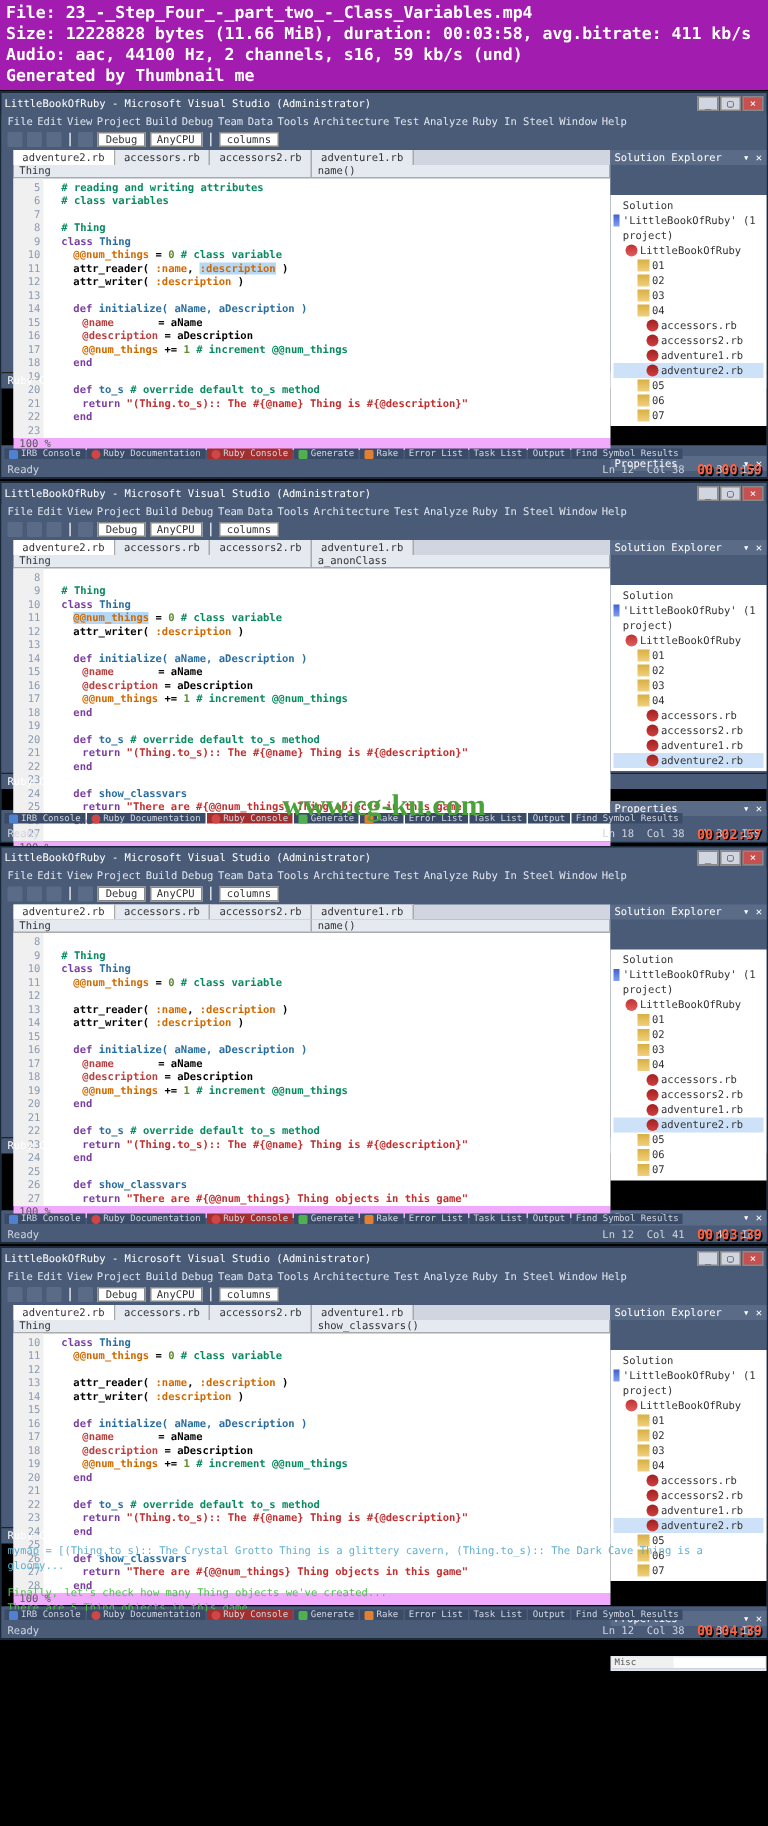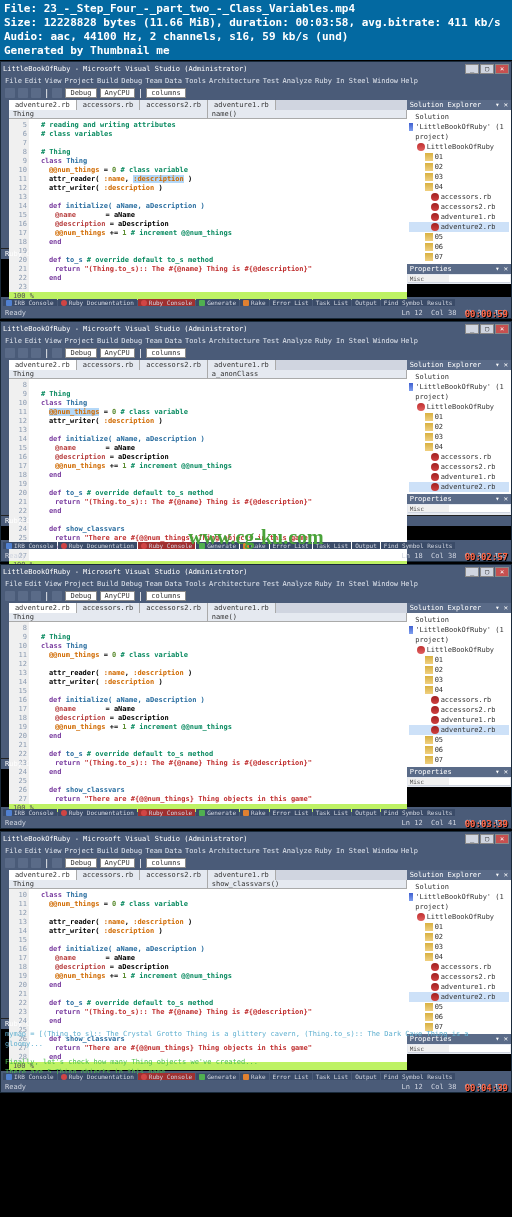--- a/index.html
+++ b/index.html
@@ -1,50 +1,50 @@
 <!DOCTYPE html>
 <html><head>
 <meta charset="utf-8">
 <style>
 * { margin: 0; padding: 0; box-sizing: border-box; }
 body { width: 512px; height: 1217px; background: #000; font-family: Consolas, monospace; font-size: 9px; color: #fff; overflow: hidden; }
-.header { background: #0369a1; padding: 2px 4px; }
+.header { background: #a21caf; padding: 2px 4px; }
 .header-line { font-size: 11px; font-weight: bold; color: #fff; line-height: 14px; }
 .panels { display: flex; flex-direction: column; }
 .vs-window { background: #4a5b78; border: 1px solid #1a2a3a; margin: 1px 0; }
 .titlebar { display: flex; justify-content: space-between; align-items: center; height: 14px; padding: 0 2px; }
 .titlebar-text { font-size: 7px; color: #fff; }
 .wincontrols { display: flex; gap: 1px; }
 .winbtn { width: 14px; height: 10px; background: #d0d5e0; border: 1px solid #888; display: flex; align-items: center; justify-content: center; font-size: 7px; color: #333; }
 .winbtn.close { background: #c75050; color: #fff; }
 .menubar { display: flex; gap: 3px; padding: 1px 4px; background: #4a5b78; font-size: 7px; }
 .menubar span { color: #e0e5ee; }
 .toolbar { display: flex; align-items: center; gap: 3px; padding: 2px 4px; height: 14px; background: #4a5b78; }
 .tb-icon { width: 10px; height: 10px; background: #5a6b88; border-radius: 1px; }
 .tb-combo { background: #fff; color: #333; font-size: 7px; padding: 0 4px; border: 1px solid #888; }
 .main-split { display: flex; height: var(--h); }
 .left-area { width: 404px; display: flex; flex-direction: column; }
-.right-area { width: 106px; display: flex; flex-direction: column; background: #4a5b78; }
+.right-area { width: 106px; display: flex; flex-direction: column; background: #4a5b78; gap: 20px; }
 .tabstrip { display: flex; background: #d0d5e0; height: 12px; }
 .tab { font-size: 7px; padding: 1px 6px; background: #e5e9f0; color: #333; border-right: 1px solid #aaa; }
 .tab.active { background: #fff; }
 .navbar { display: flex; background: #e5e9f0; height: 10px; border-bottom: 1px solid #aaa; }
 .navbar-combo { width: 50%; font-size: 7px; color: #333; padding: 0 4px; border-right: 1px solid #aaa; }
 .code-area { background: #fff; display: flex; flex: 1; }
 .gutter { width: 20px; background: #f0f0f0; text-align: right; font-size: 7px; color: #8a9ab0; padding: 2px 2px 0 0; line-height: 9px; }
 .code { flex: 1; font-size: 7px; padding: 2px 2px 0 4px; line-height: 9px; color: #000; font-weight: bold; }
 .code .cm { color: #098a60; }
 .code .kw { color: #7a3ea0; }
 .code .cls { color: #2a6ea0; }
 .code .iv { color: #b84040; }
 .code .cv { color: #d06a00; }
 .code .sym { color: #d06a00; }
 .code .str { color: #c03030; }
 .code .num { color: #5b8c30; }
-.bottom-code { height: 9px; background: #bef264; font-size: 7px; color: #555; padding: 0 4px; }
+.bottom-code { height: 9px; background: #f0abfc; font-size: 7px; color: #555; padding: 0 4px; }
 .console-area { border-top: 1px solid #222; }
 .console-tab { background: #4a5b78; color: #fff; font-size: 7px; padding: 1px 4px; }
 .console-body { background: #000; height: var(--ch); }
 .bottom-tabs { display: flex; background: #4a5b78; height: 11px; align-items: center; padding: 0 2px; gap: 1px; }
 .bt-tab { font-size: 6px; padding: 0 3px; background: #3a4b68; color: #d0d5e0; display: flex; align-items: center; gap: 2px; }
 .bt-tab.active { background: #a03030; }
 .bt-icon { width: 6px; height: 6px; }
 .bt-icon.red { background: #d04545; border-radius: 50%; }
 .bt-icon.grn { background: #50b050; border-radius: 1px; }
 .bt-icon.blue { background: #5080d0; border-radius: 1px; }

